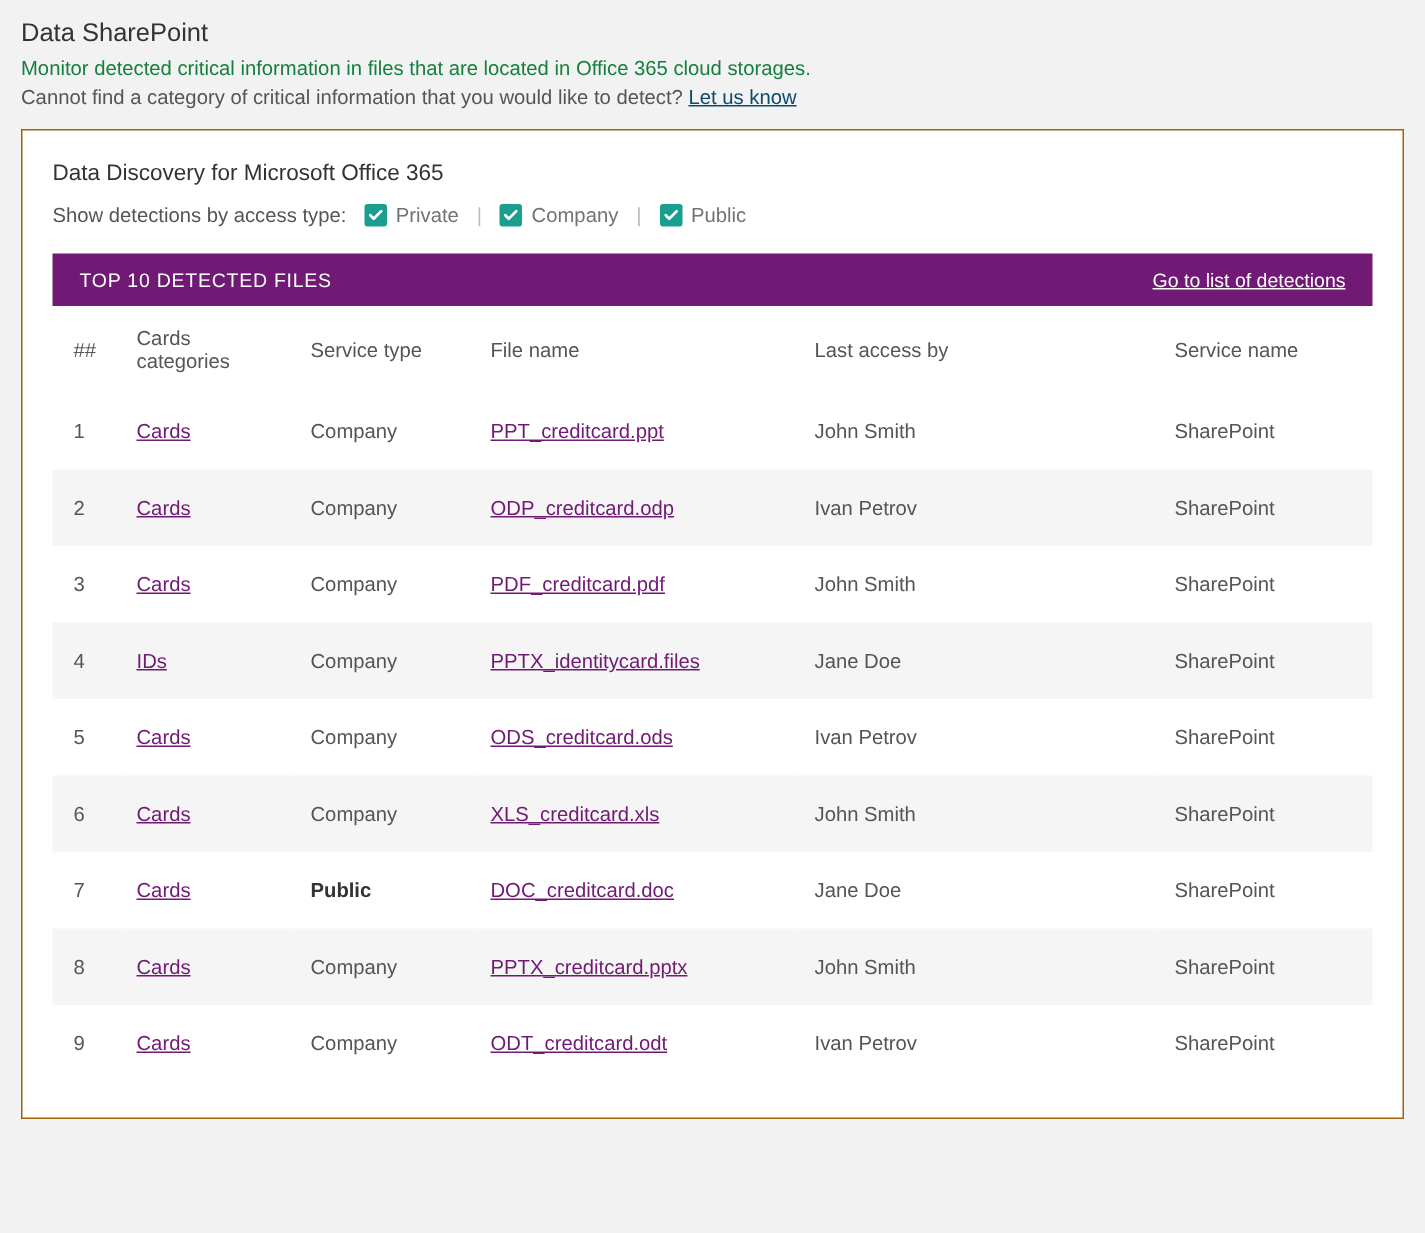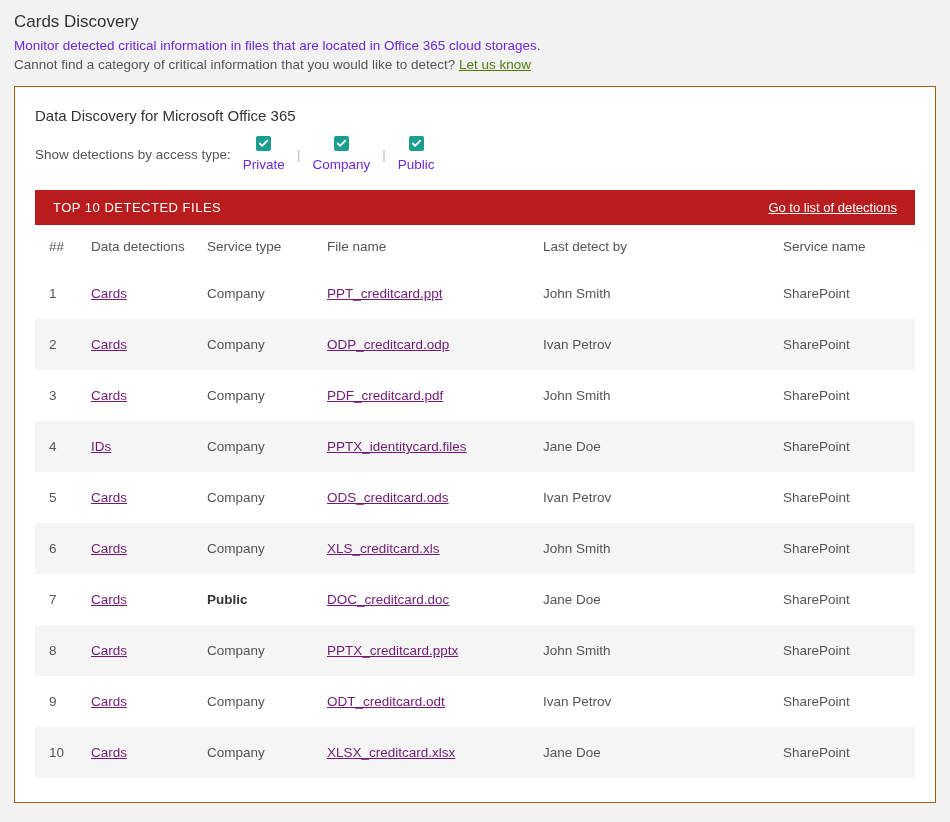--- a/index.html
+++ b/index.html
@@ -15,30 +15,30 @@
     padding: 12px 14px;
   }
   .page-title {
     font-size: 17px;
     color: #333;
     margin: 0 0 6px 0;
     font-weight: 400;
   }
   .page-subtitle {
     font-size: 13.5px;
-    color: #6d28d9;
+    color: #15803d;
     margin: 0 0 4px 0;
   }
   .page-subtitle2 {
     font-size: 13.5px;
     color: #555;
     margin: 0 0 14px 0;
   }
   .link {
-    color: #4d7c0f;
+    color: #0c4a6e;
     text-decoration: underline;
     cursor: pointer;
   }
   .panel {
     background: #fff;
     border: 1px solid #a16207;
     padding: 20px 20px 24px 20px;
   }
   .panel-title {
     font-size: 15px;
@@ -57,36 +57,35 @@
   .filter-label { margin-right: 4px; }
   .filter-sep {
     color: #bbb;
     margin: 0 4px;
   }
   .chk {
     display: inline-flex;
     align-items: center;
     gap: 6px;
     cursor: pointer;
-    color: #6d28d9;
-    flex-direction: column;
+    color: #737373;
   }
   .chk-box {
     width: 15px;
     height: 15px;
     background: #1a9e8f;
     border-radius: 2px;
     display: inline-flex;
     align-items: center;
     justify-content: center;
   }
   .chk-box svg { display:block; }
   .table-wrap { }
   .table-header-bar {
-    background: #b91c1c;
+    background: #701a75;
     color: #fff;
     display: flex;
     justify-content: space-between;
     align-items: center;
     padding: 10px 18px;
     font-size: 13px;
   }
   .table-header-title {
     letter-spacing: 0.5px;
   }
@@ -125,21 +124,21 @@
     color: #701a75;
     text-decoration: underline;
     cursor: pointer;
   }
   .access-bold { font-weight: 700; color:#333; }
 </style>
 </head>
 <body>
 
 <div class="page">
-  <h1 class="page-title">Cards Discovery</h1>
+  <h1 class="page-title">Data SharePoint</h1>
   <p class="page-subtitle">Monitor detected critical information in files that are located in Office 365 cloud storages.</p>
   <p class="page-subtitle2">
     <span>Cannot find a category of critical information that you would like to detect? </span><a class="link">Let us know</a>
   </p>
 
   <div class="panel">
     <h2 class="panel-title">Data Discovery for Microsoft Office 365</h2>
 
     <div class="filter-row">
       <span class="filter-label">Show detections by access type:</span>
@@ -177,24 +176,24 @@
     <div class="table-wrap">
       <div class="table-header-bar">
         <span class="table-header-title">TOP 10 DETECTED FILES</span>
         <a class="table-header-link">Go to list of detections</a>
       </div>
 
       <table>
         <thead>
           <tr>
             <th class="col-idx">##</th>
-            <th class="col-cat">Data detections</th>
+            <th class="col-cat">Cards categories</th>
             <th class="col-access">Service type</th>
             <th class="col-file">File name</th>
-            <th class="col-editor">Last detect by</th>
+            <th class="col-editor">Last access by</th>
             <th class="col-service">Service name</th>
           </tr>
         </thead>
         <tbody id="rows">
         <tr>
               <td class="col-idx">1</td>
               <td class="col-cat"><a class="cat-link">Cards</a></td>
               <td class="col-access">Company</td>
               <td class="col-file"><a class="file-link">PPT_creditcard.ppt</a></td>
               <td class="col-editor">John Smith</td>
@@ -257,25 +256,17 @@
               <td class="col-service">SharePoint</td>
             </tr>
             <tr>
               <td class="col-idx">9</td>
               <td class="col-cat"><a class="cat-link">Cards</a></td>
               <td class="col-access">Company</td>
               <td class="col-file"><a class="file-link">ODT_creditcard.odt</a></td>
               <td class="col-editor">Ivan Petrov</td>
               <td class="col-service">SharePoint</td>
             </tr>
-            <tr>
-              <td class="col-idx">10</td>
-              <td class="col-cat"><a class="cat-link">Cards</a></td>
-              <td class="col-access">Company</td>
-              <td class="col-file"><a class="file-link">XLSX_creditcard.xlsx</a></td>
-              <td class="col-editor">Jane Doe</td>
-              <td class="col-service">SharePoint</td>
-            </tr>
           </tbody>
       </table>
     </div>
   </div>
 </div>
 
 </body></html>

